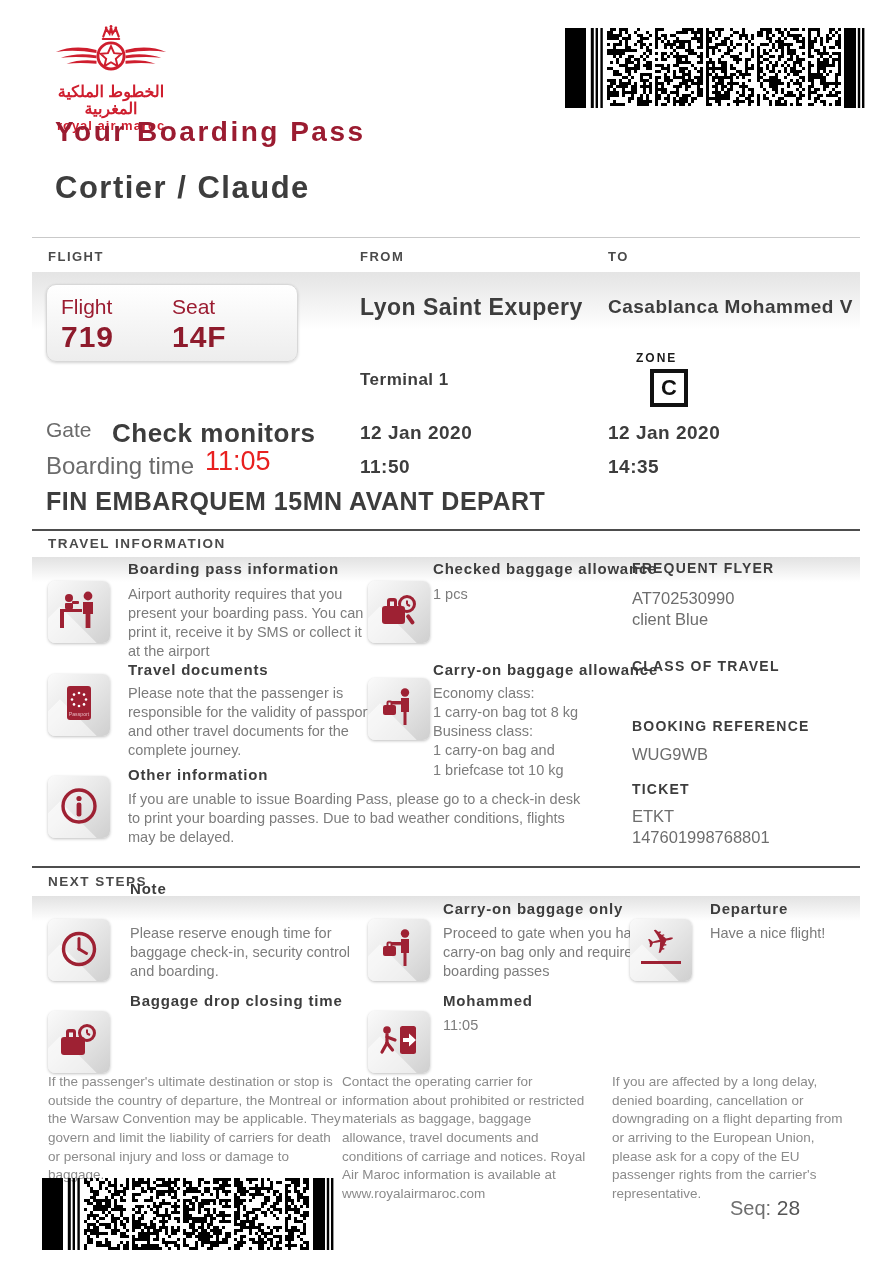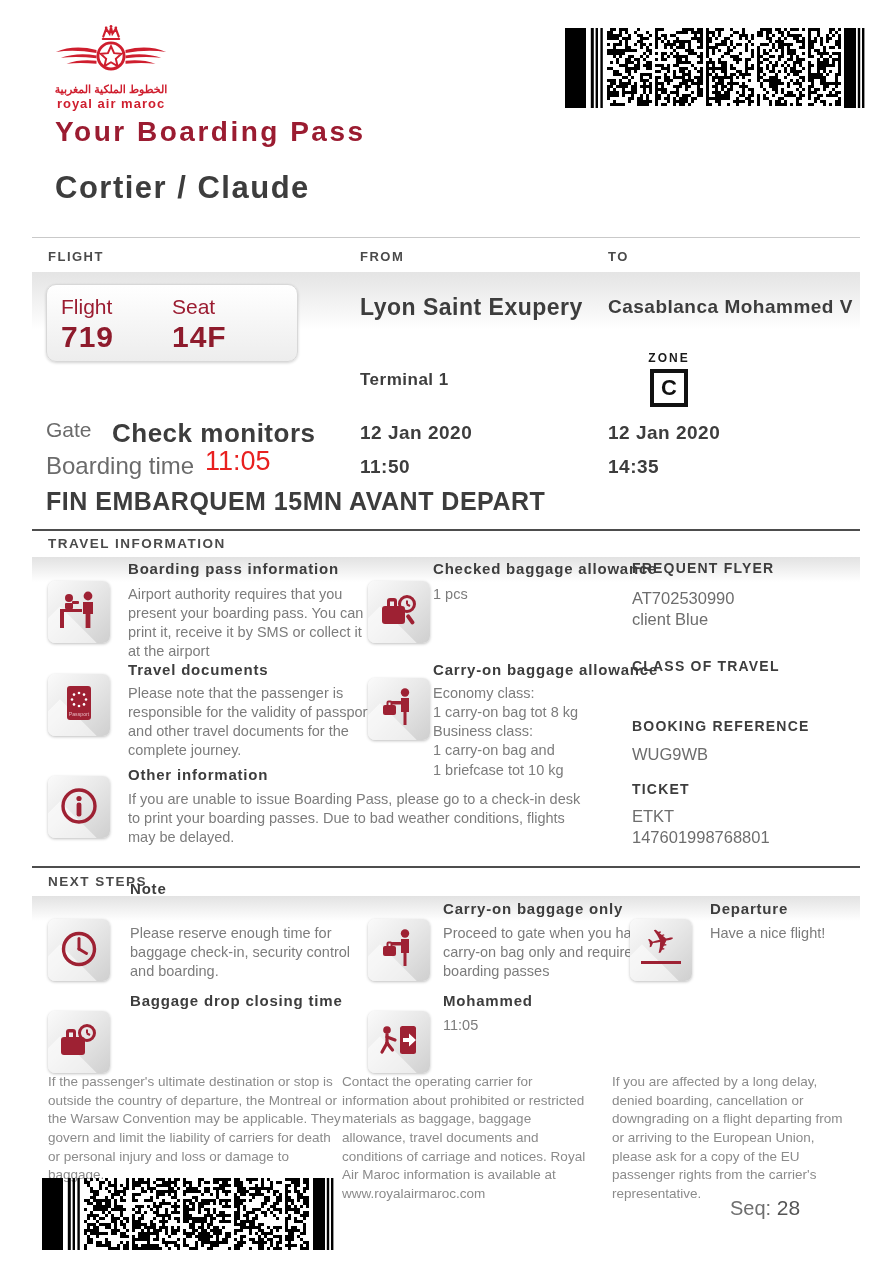--- a/index.html
+++ b/index.html
@@ -7,21 +7,21 @@
   .page {
     position:relative; width:892px; height:1261px; margin:0 auto;
     background:#fff; font-family:"Liberation Sans", sans-serif;
     overflow:hidden; color:#3d3d3d;
   }
   .abs { position:absolute; }
 
   
   .logo { left:46px; top:24px; width:130px; }
   .logo svg { display:block; margin:0 auto; }
-  .logo-arabic { text-align:center; color:#cf1e2e; font-size:11px; font-weight:bold; line-height:1.05; margin-top:2px; }
+  .logo-arabic { text-align:center; color:#cf1e2e; font-size:16px; font-weight:bold; line-height:1.05; margin-top:2px; }
   .logo-name { text-align:center; color:#cf1e2e; font-size:13px; font-weight:bold; letter-spacing:1px; }
 
   .barcode-top { left:565px; top:28px; }
   .barcode-bottom { left:42px; top:1178px; }
 
   .bp-title { left:55px; top:116px; font-size:28px; font-weight:bold; color:#9b1c31; letter-spacing:2.5px; }
   .passenger { left:55px; top:170px; font-size:31px; font-weight:bold; color:#3d3d3d; letter-spacing:1.5px; }
 
   
   .hr-light { left:32px; top:237px; width:828px; height:1px; background:#c9c9c9; }
@@ -40,21 +40,21 @@
   .fb-cell { width:50%; }
   .fb-label { font-size:21px; color:#9b1c31; }
   .fb-value { font-size:30px; font-weight:bold; color:#8e1b2c; letter-spacing:1px; margin-top:1px; }
 
   .from-airport { left:360px; top:294px; width:230px; font-size:23px; font-weight:bold; letter-spacing:.5px; }
   .from-terminal{ left:360px; top:370px; font-size:17px; font-weight:bold; letter-spacing:.5px; }
   .from-date    { left:360px; top:422px; font-size:19px; font-weight:bold; letter-spacing:.5px; }
   .from-time    { left:360px; top:456px; font-size:19px; font-weight:bold; letter-spacing:.5px; }
 
   .to-airport { left:608px; top:294px; width:252px; font-size:19px; font-weight:bold; letter-spacing:.5px; line-height:1.35; }
-  .zone-wrap  { left:636px; top:351px; width:66px; text-align:center; }
+  .zone-wrap  { left:636px; top:351px; width:66px; }
   .zone-label { font-size:12px; font-weight:bold; letter-spacing:2px; color:#1a1a1a; }
   .zone-box   { width:38px; height:38px; border:4px solid #111; margin:4px auto 0 auto;
                 display:flex; align-items:center; justify-content:center;
                 font-size:22px; font-weight:bold; color:#111; }
   .to-date { left:608px; top:422px; font-size:19px; font-weight:bold; letter-spacing:.5px; }
   .to-time { left:608px; top:456px; font-size:19px; font-weight:bold; letter-spacing:.5px; }
 
   .gate-label { left:46px; top:418px; font-size:21px; color:#6b6b6b; }
   .gate-value { left:112px; top:418px; font-size:26px; font-weight:bold; color:#3d3d3d; letter-spacing:.5px; }
   .btime-label{ left:46px; top:452px; font-size:24px; color:#6b6b6b; }

